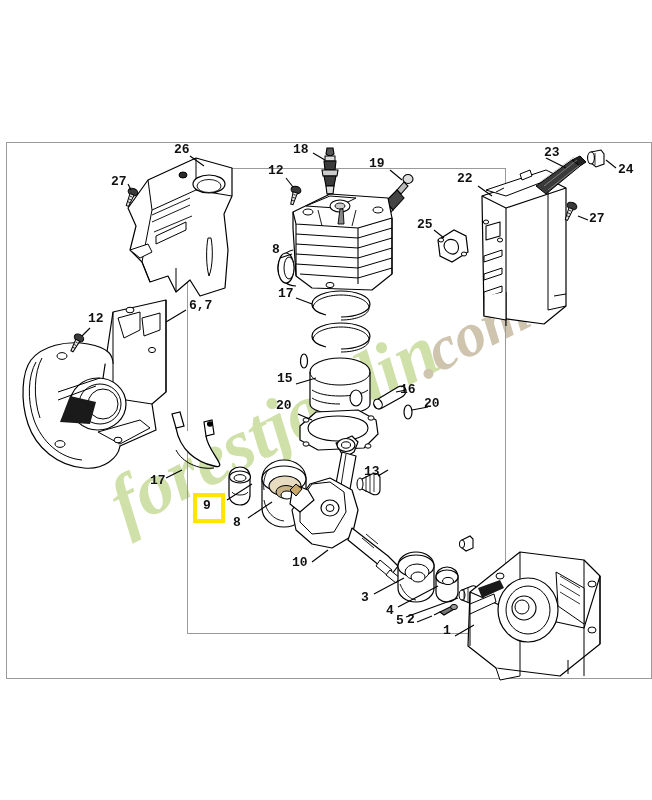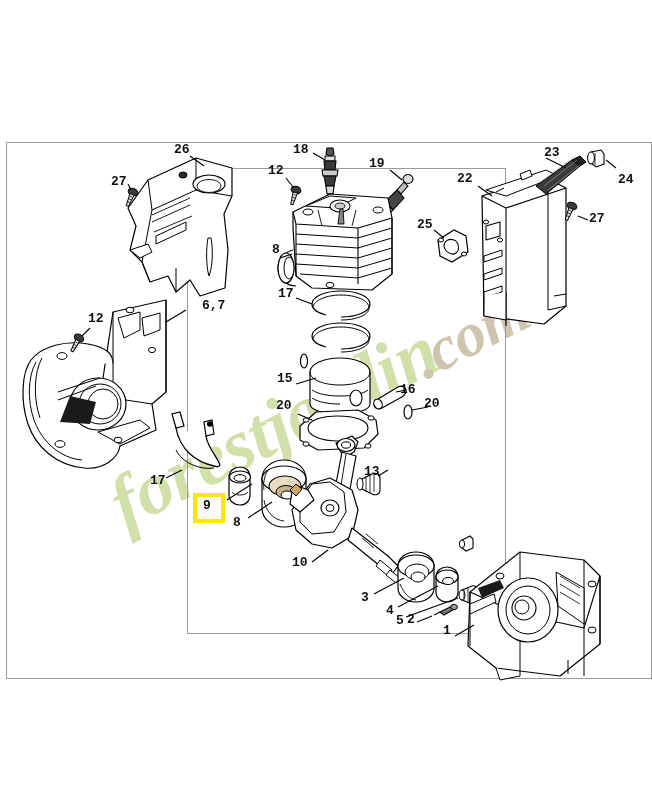--- a/index.html
+++ b/index.html
@@ -349,39 +349,39 @@
     </g>
     <path d="M578,216 L588,220" stroke="#000" stroke-width="1.1" fill="none"></path>
 
   </svg>
 
   <div class="lbl" style="left:443px;top:624px;">1</div>
   <div class="lbl" style="left:407px;top:613px;">2</div>
   <div class="lbl" style="left:361px;top:591px;">3</div>
   <div class="lbl" style="left:386px;top:604px;">4</div>
   <div class="lbl" style="left:396px;top:614px;">5</div>
-  <div class="lbl" style="left:202px;top:299px;">6,7</div>
+  <div class="lbl" style="left:189px;top:299px;">6,7</div>
   <div class="lbl" style="left:233px;top:516px;">8</div>
   <div class="lbl" style="left:203px;top:499px;">9</div>
   <div class="lbl" style="left:292px;top:556px;text-align:center;">10</div>
   <div class="lbl" style="left:150px;top:474px;">17</div>
   <div class="lbl" style="left:88px;top:312px;">12</div>
   <div class="lbl" style="left:268px;top:164px;">12</div>
   <div class="lbl" style="left:364px;top:465px;">13</div>
   <div class="lbl" style="left:272px;top:243px;">8</div>
   <div class="lbl" style="left:277px;top:372px;">15</div>
   <div class="lbl" style="left:400px;top:383px;">16</div>
   <div class="lbl" style="left:278px;top:287px;">17</div>
   <div class="lbl" style="left:424px;top:397px;">20</div>
   <div class="lbl" style="left:369px;top:157px;text-align:right;">19</div>
   <div class="lbl" style="left:276px;top:399px;">20</div>
   <div class="lbl" style="left:293px;top:143px;">18</div>
   <div class="lbl" style="left:457px;top:172px;">22</div>
   <div class="lbl" style="left:544px;top:146px;">23</div>
-  <div class="lbl" style="left:618px;top:173px;">24</div>
+  <div class="lbl" style="left:618px;top:163px;">24</div>
   <div class="lbl" style="left:417px;top:218px;">25</div>
   <div class="lbl" style="left:174px;top:143px;">26</div>
   <div class="lbl" style="left:111px;top:175px;">27</div>
   <div class="lbl" style="left:589px;top:212px;">27</div>
 
   <div id="hl9"></div>
 
 </div>
 
 </body></html>

